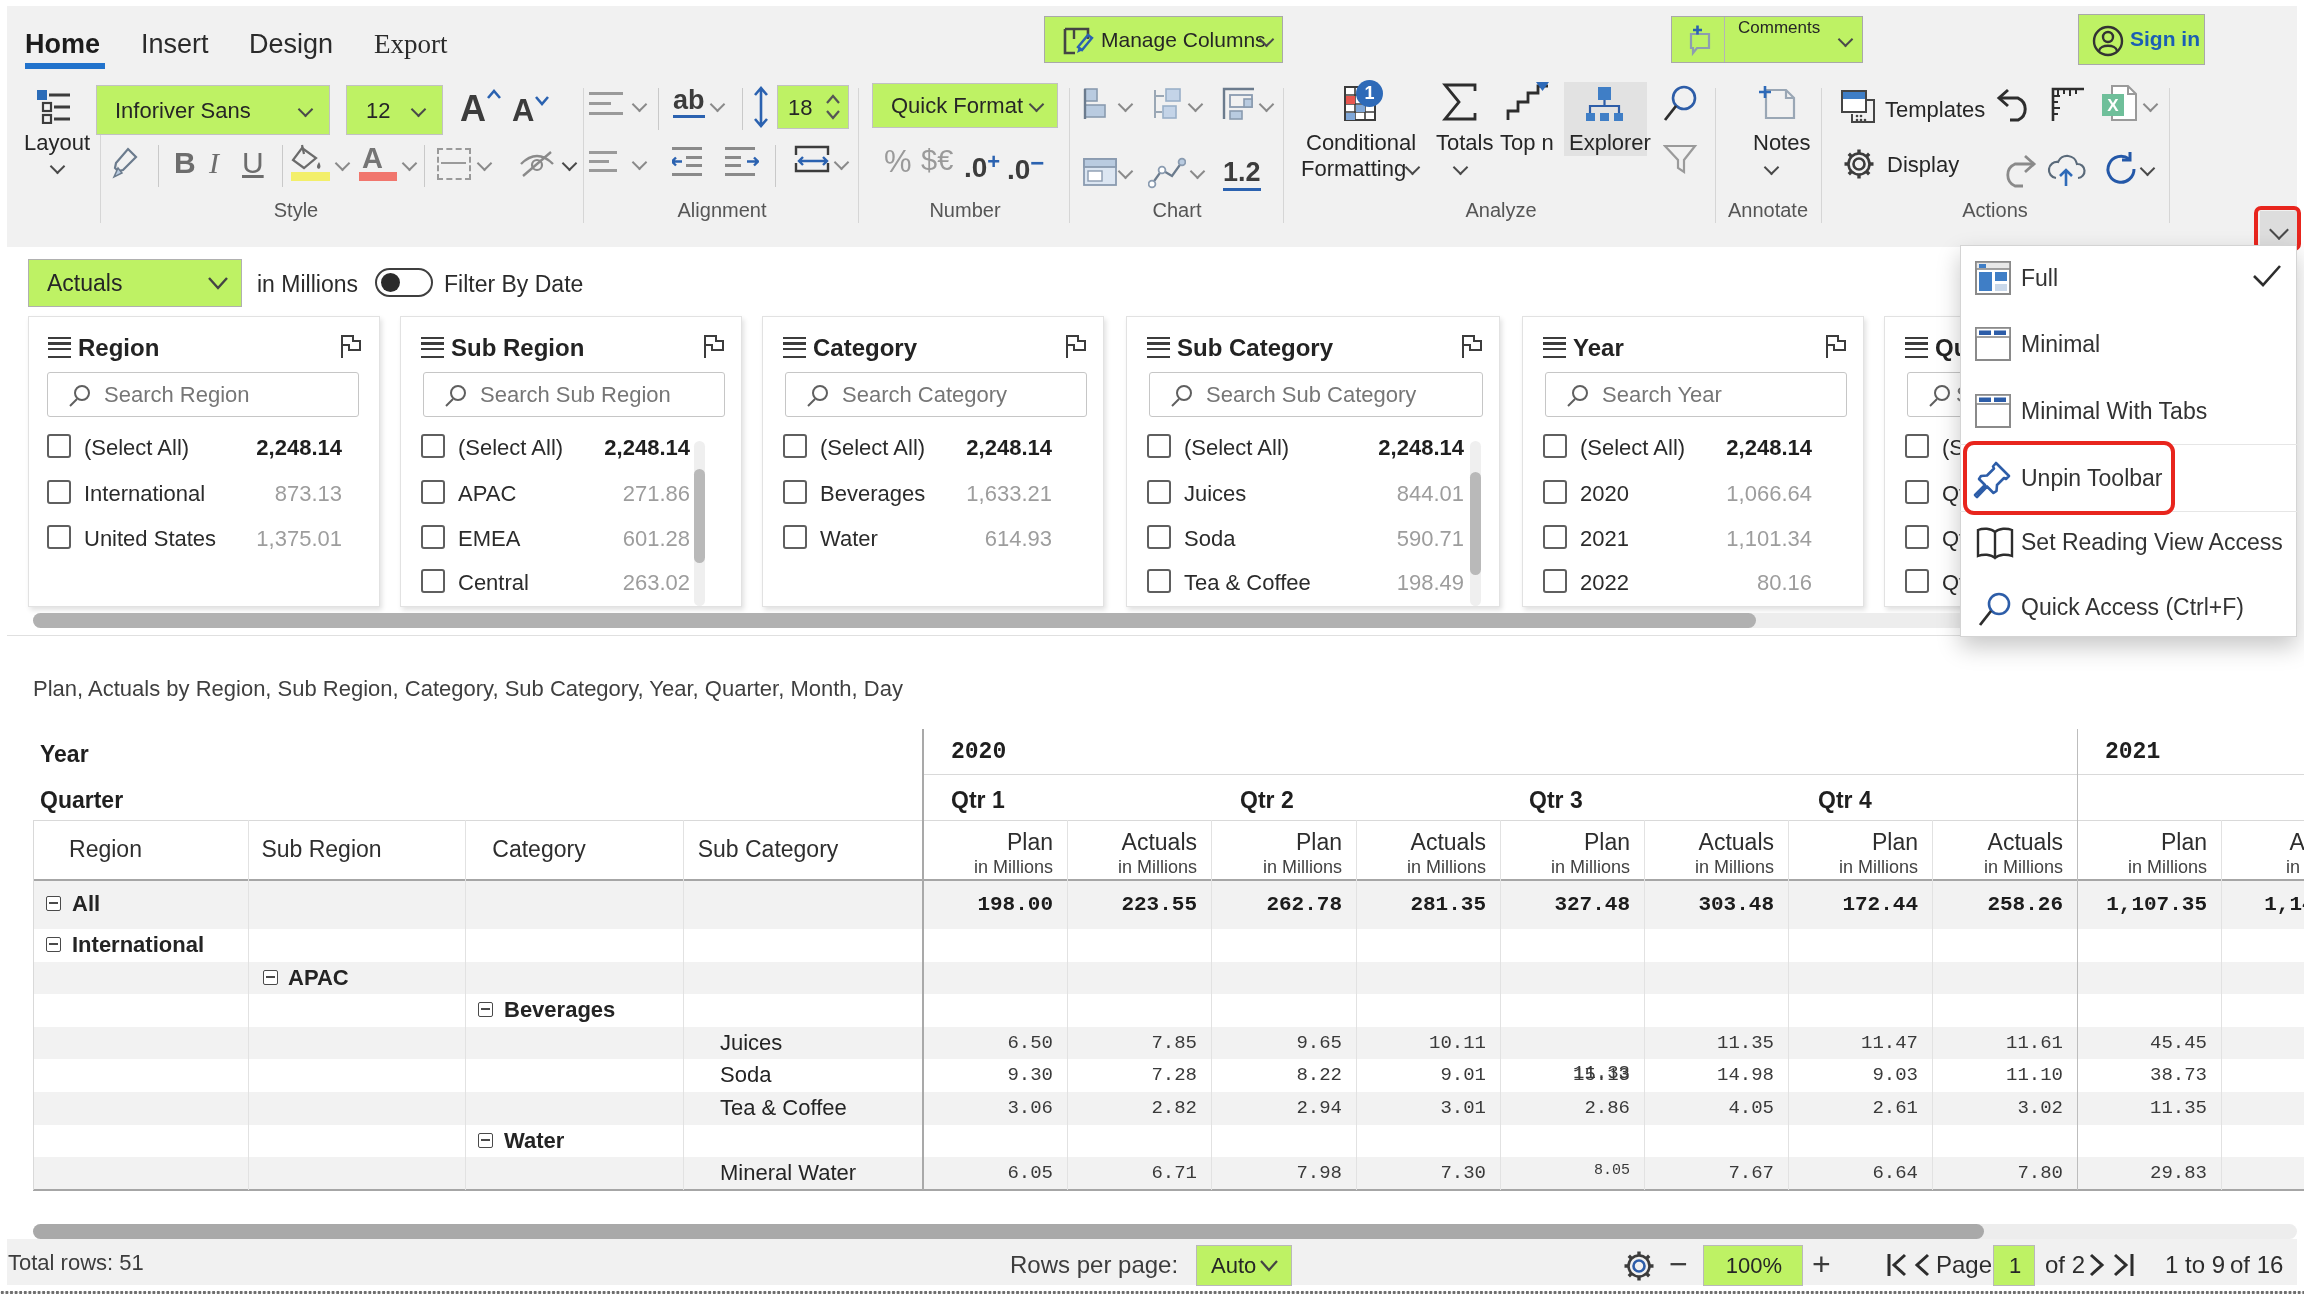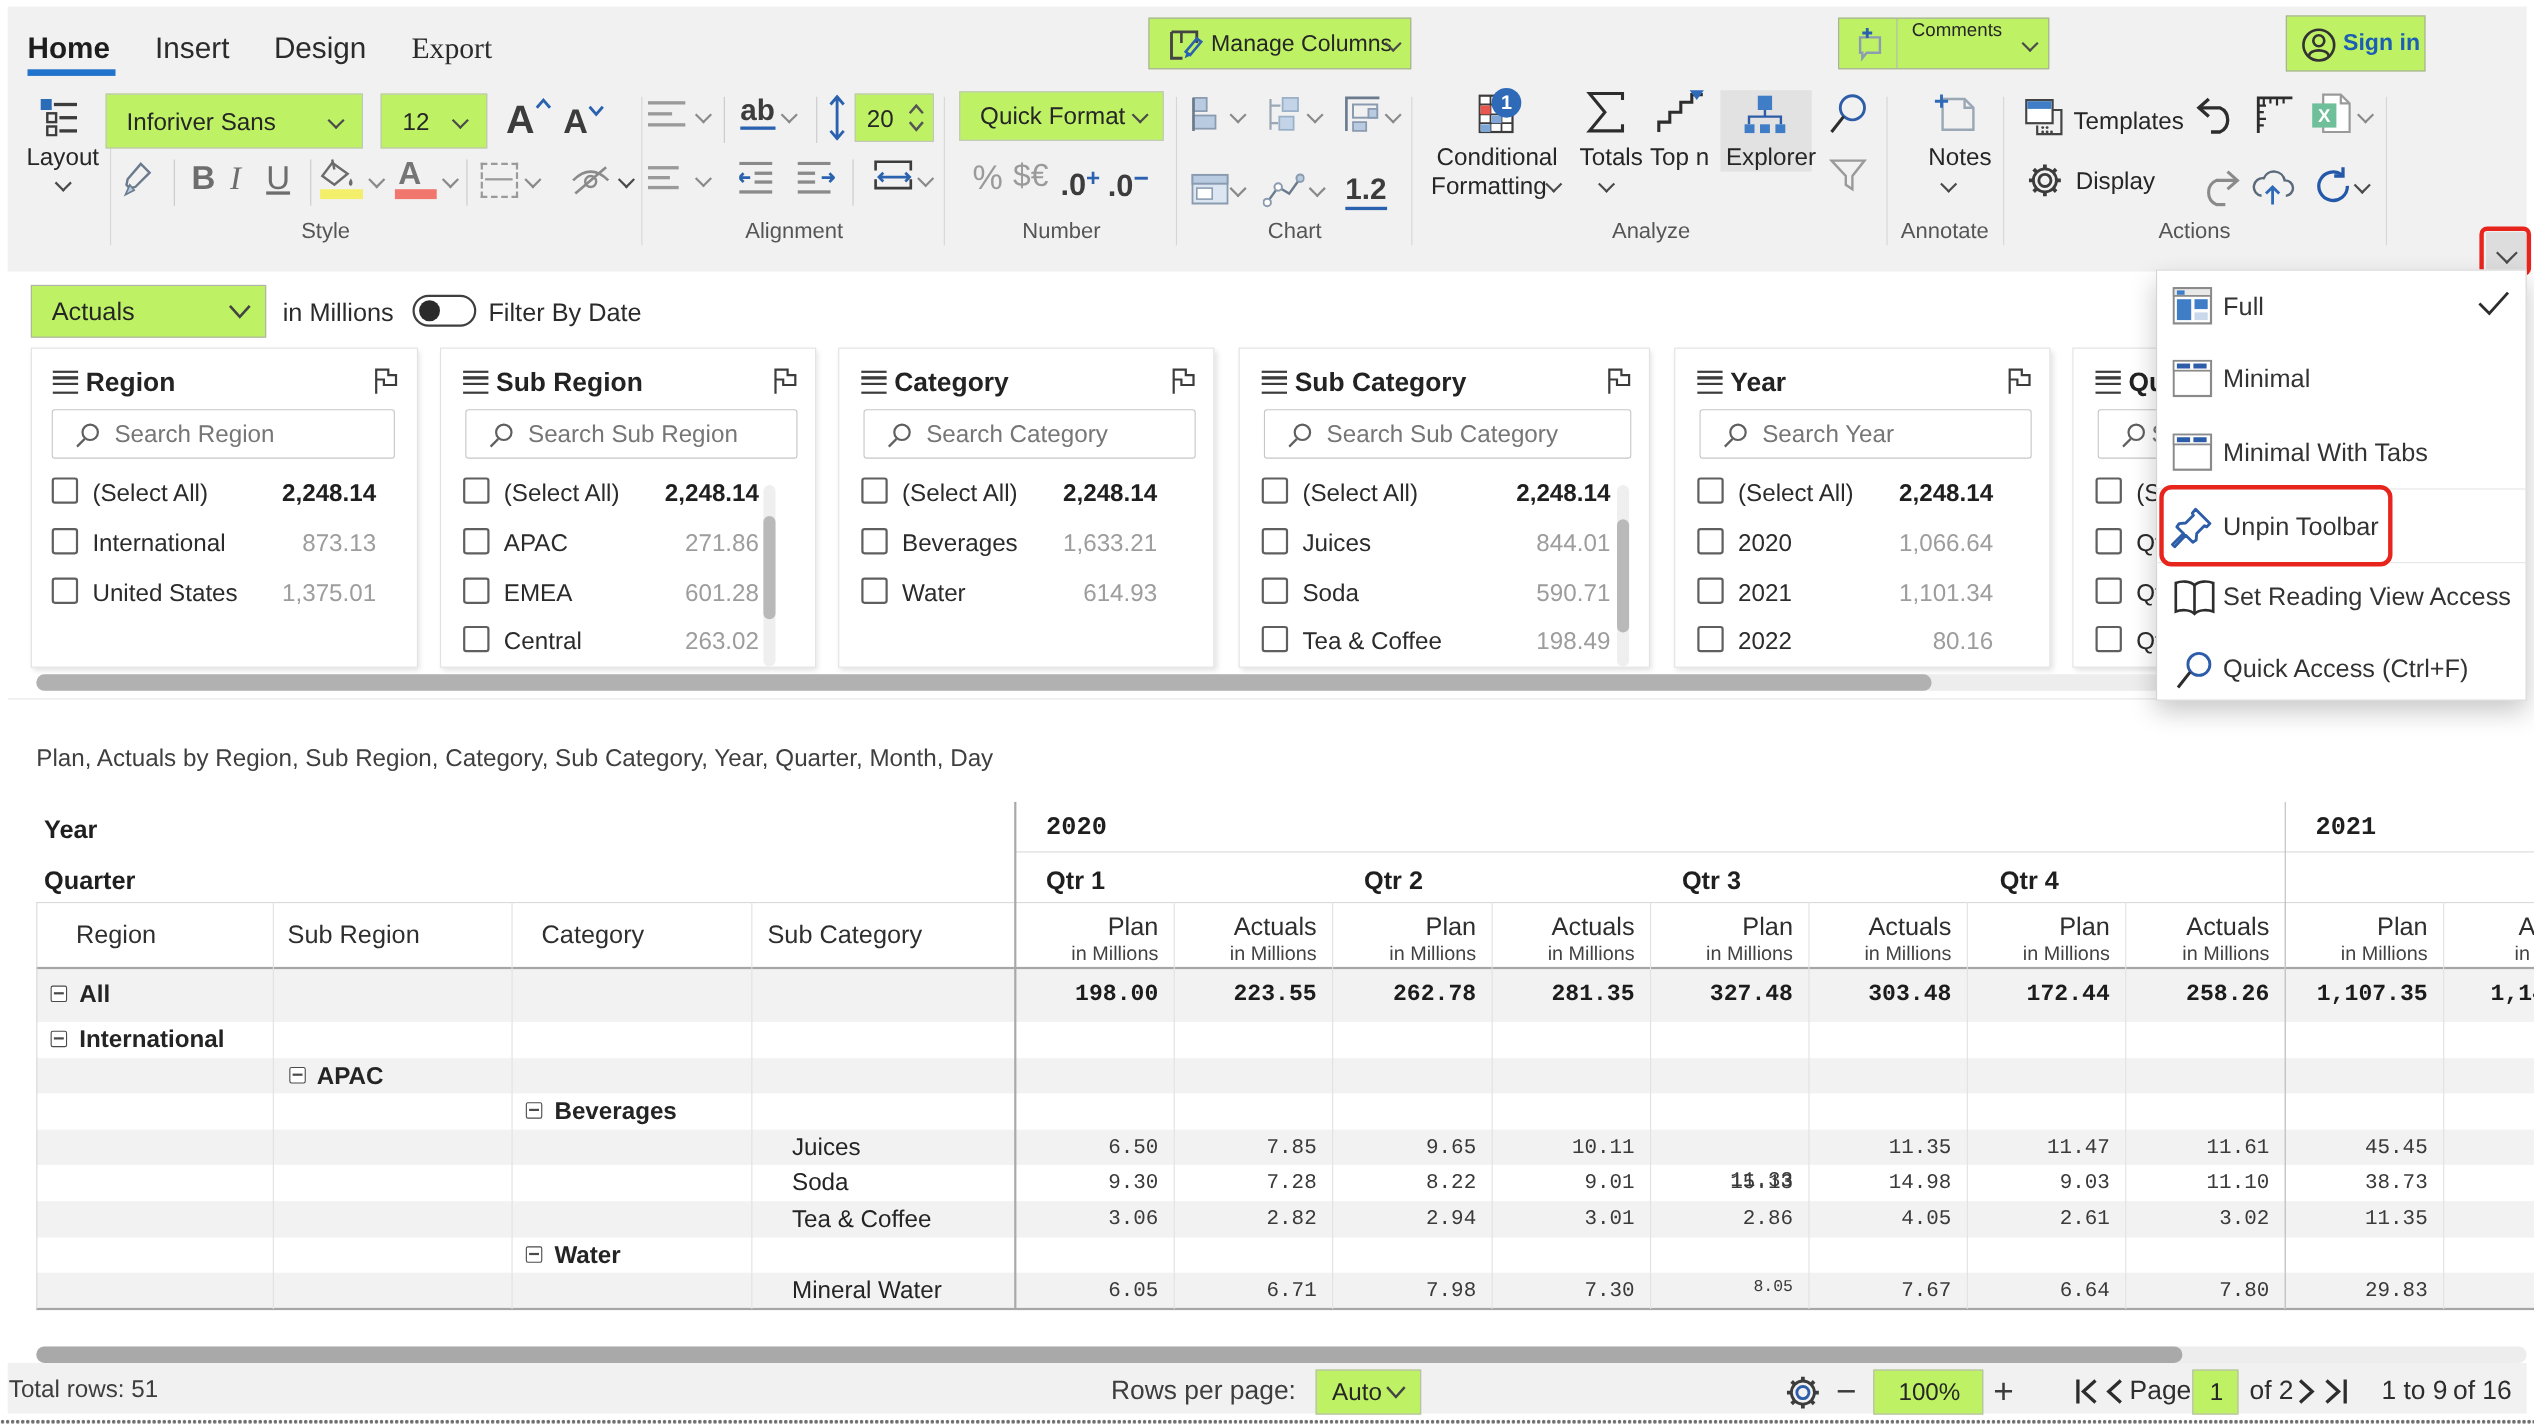--- a/index.html
+++ b/index.html
@@ -128,21 +128,21 @@
 </svg>
 <div class="cvd cvg" style="left:634px;top:99px;"></div>
 <div class="vl" style="left:658px;top:88px;height:42px;background:#c9c9c9;"></div>
 <div class="a" style="left:673px;top:85px;font-size:27px;font-weight:bold;color:#3c3c3c;border-bottom:3px solid #2b62b0;line-height:30px;">ab</div>
 <div class="cvd cvg" style="left:712px;top:99px;"></div>
 <div class="vl" style="left:742px;top:88px;height:42px;background:#c9c9c9;"></div>
 <svg class="a" style="left:752px;top:86px;" width="18" height="42" viewBox="0 0 18 42">
   <path d="M9 3 v36 M3 9 L9 2 L15 9 M3 33 L9 40 L15 33" fill="none" stroke="#2b62b0" stroke-width="2.6"></path>
 </svg>
 <div class="white-btn" style="left:777px;top:85px;width:72px;height:44px;border-color:#c2c2c2;">
-  <div class="a" style="left:10px;top:9px;font-size:22px;color:#262626;">20</div>
+  <div class="a" style="left:10px;top:9px;font-size:22px;color:#262626;">18</div>
   <svg class="a" style="left:46px;top:6px;" width="18" height="30" viewBox="0 0 18 30">
         <path d="M3 11 L9 4 L15 11 M3 19 L9 26 L15 19" fill="none" stroke="#555" stroke-width="2.2"></path>
       </svg>
 </div>
 <svg class="a" style="left:589px;top:150px;" width="44" height="28" viewBox="0 0 44 28">
   <rect x="0" y="1" width="28" height="3" fill="#9a9a9a"></rect>
       <rect x="0" y="10" width="20" height="3" fill="#9a9a9a"></rect>
       <rect x="0" y="19" width="28" height="3" fill="#9a9a9a"></rect>
 </svg>
 <div class="cvd cvg" style="left:634px;top:157px;"></div>

